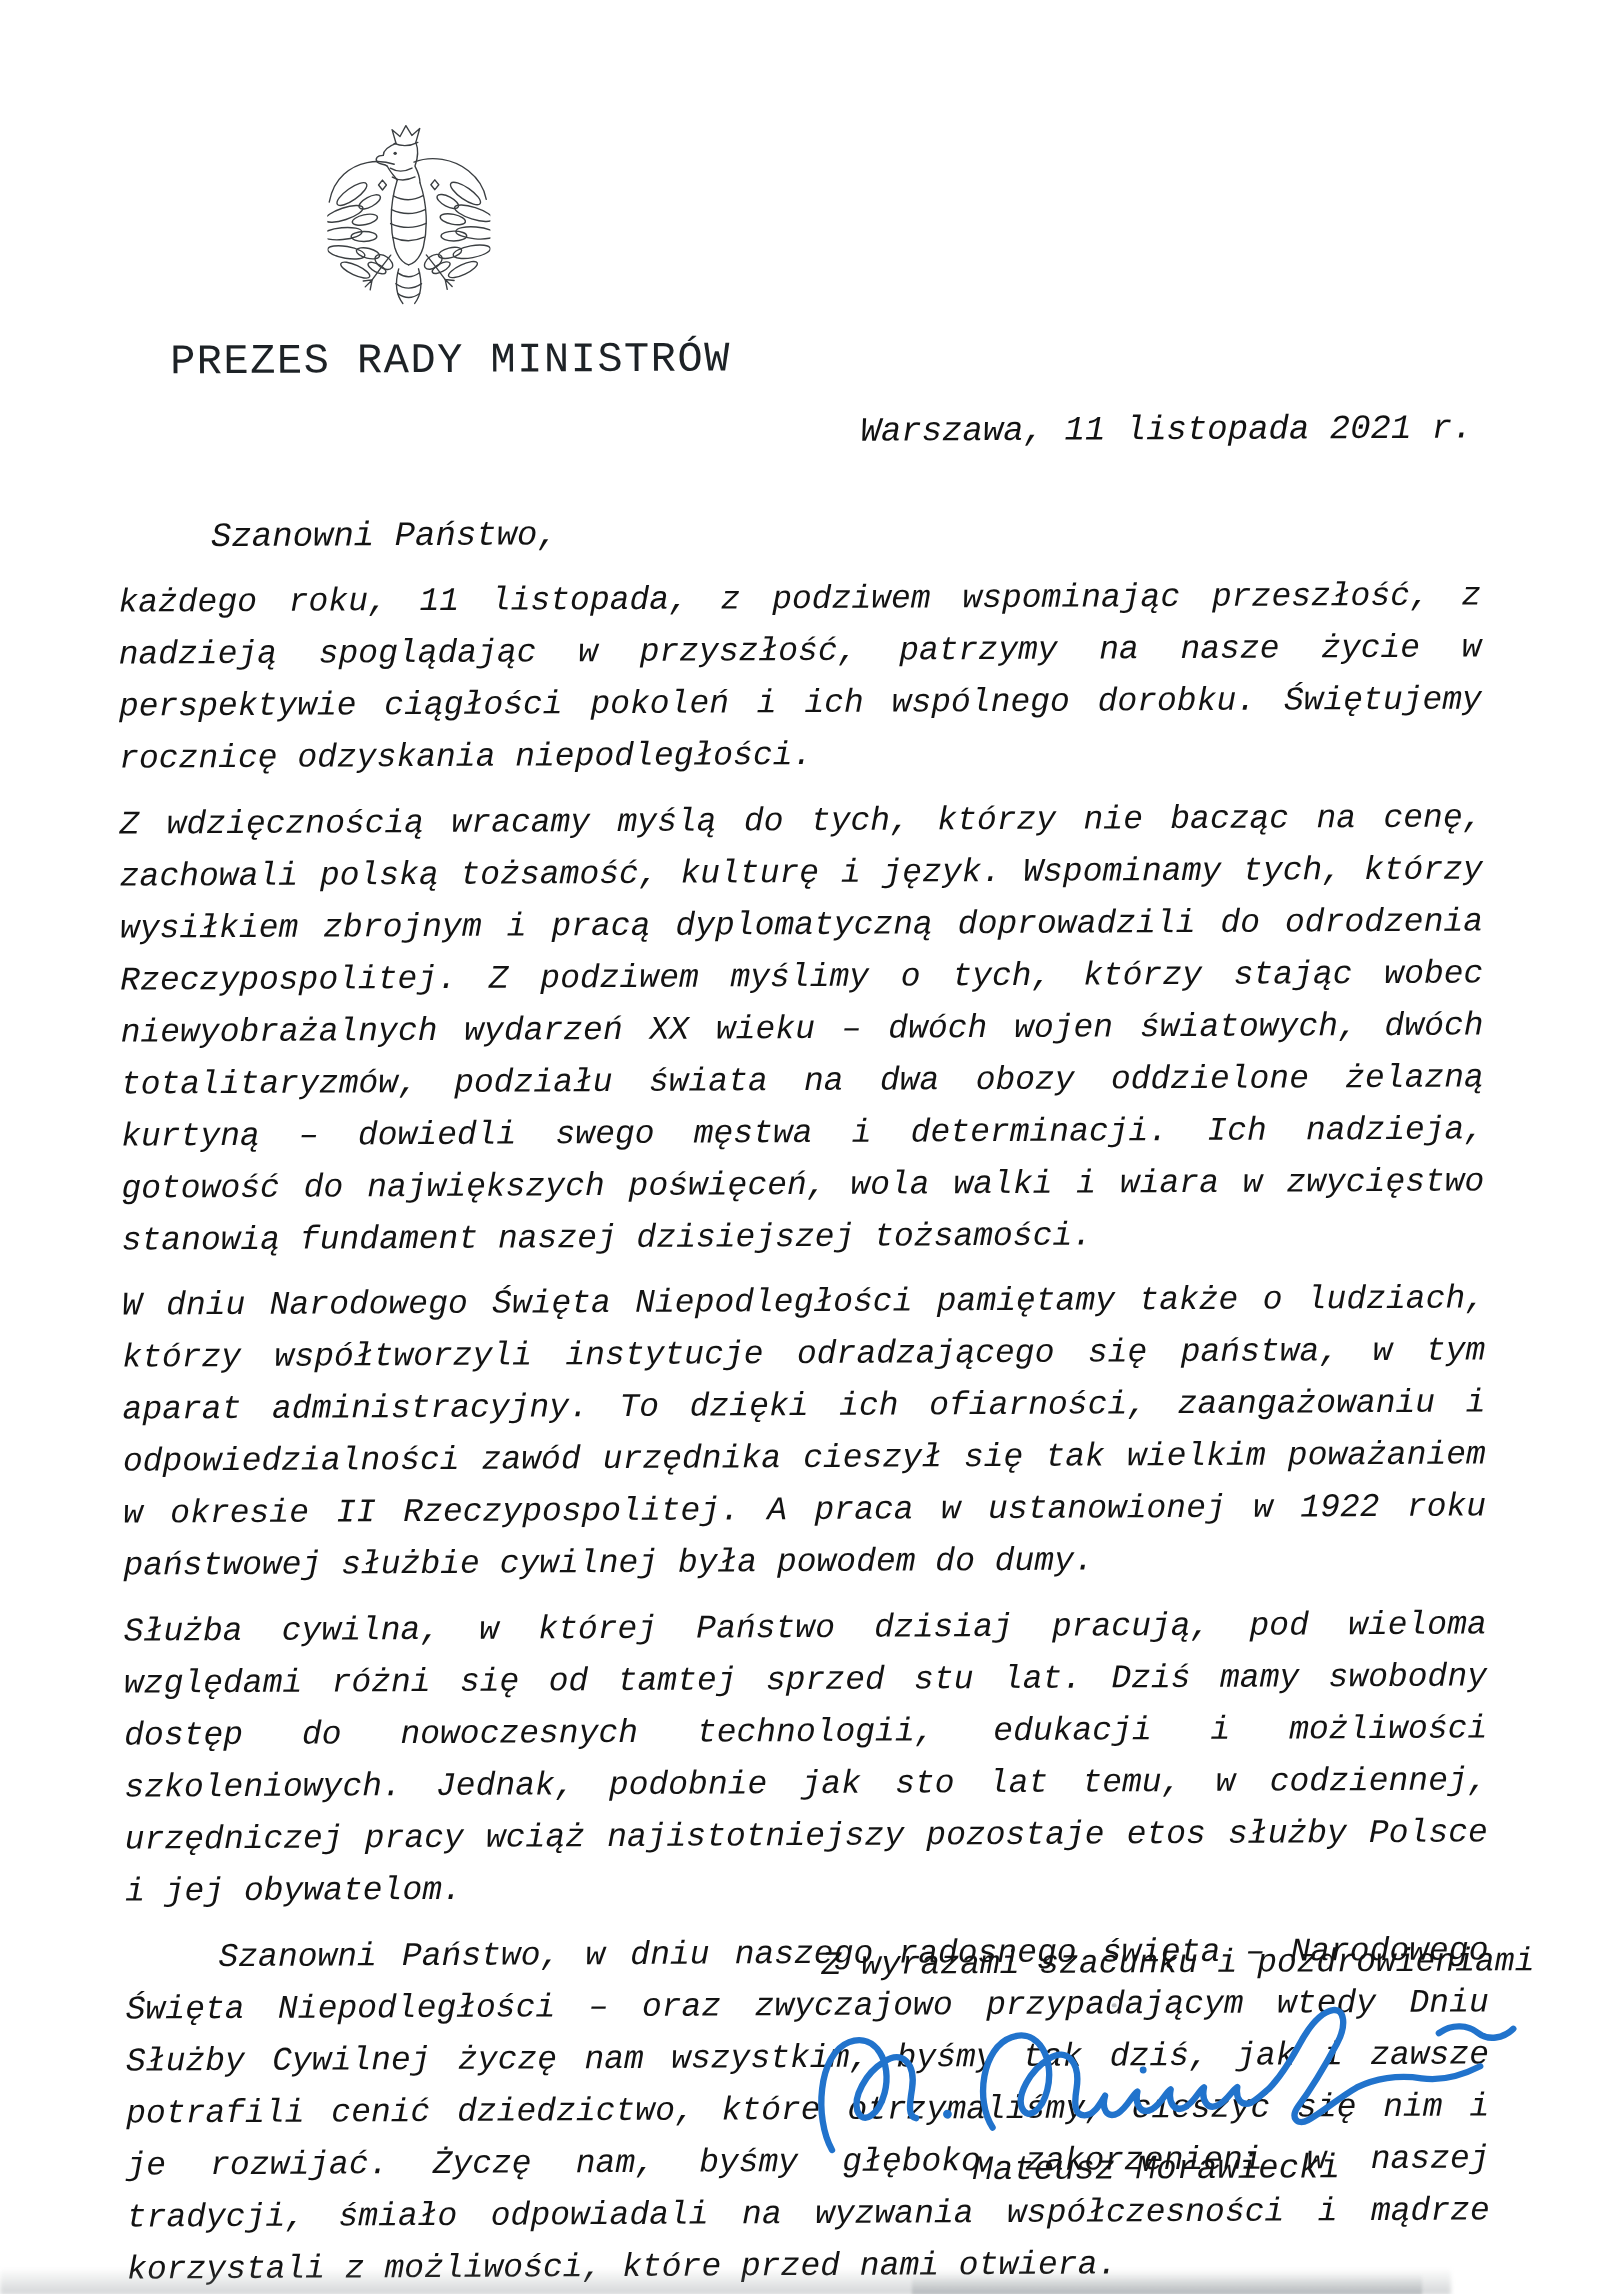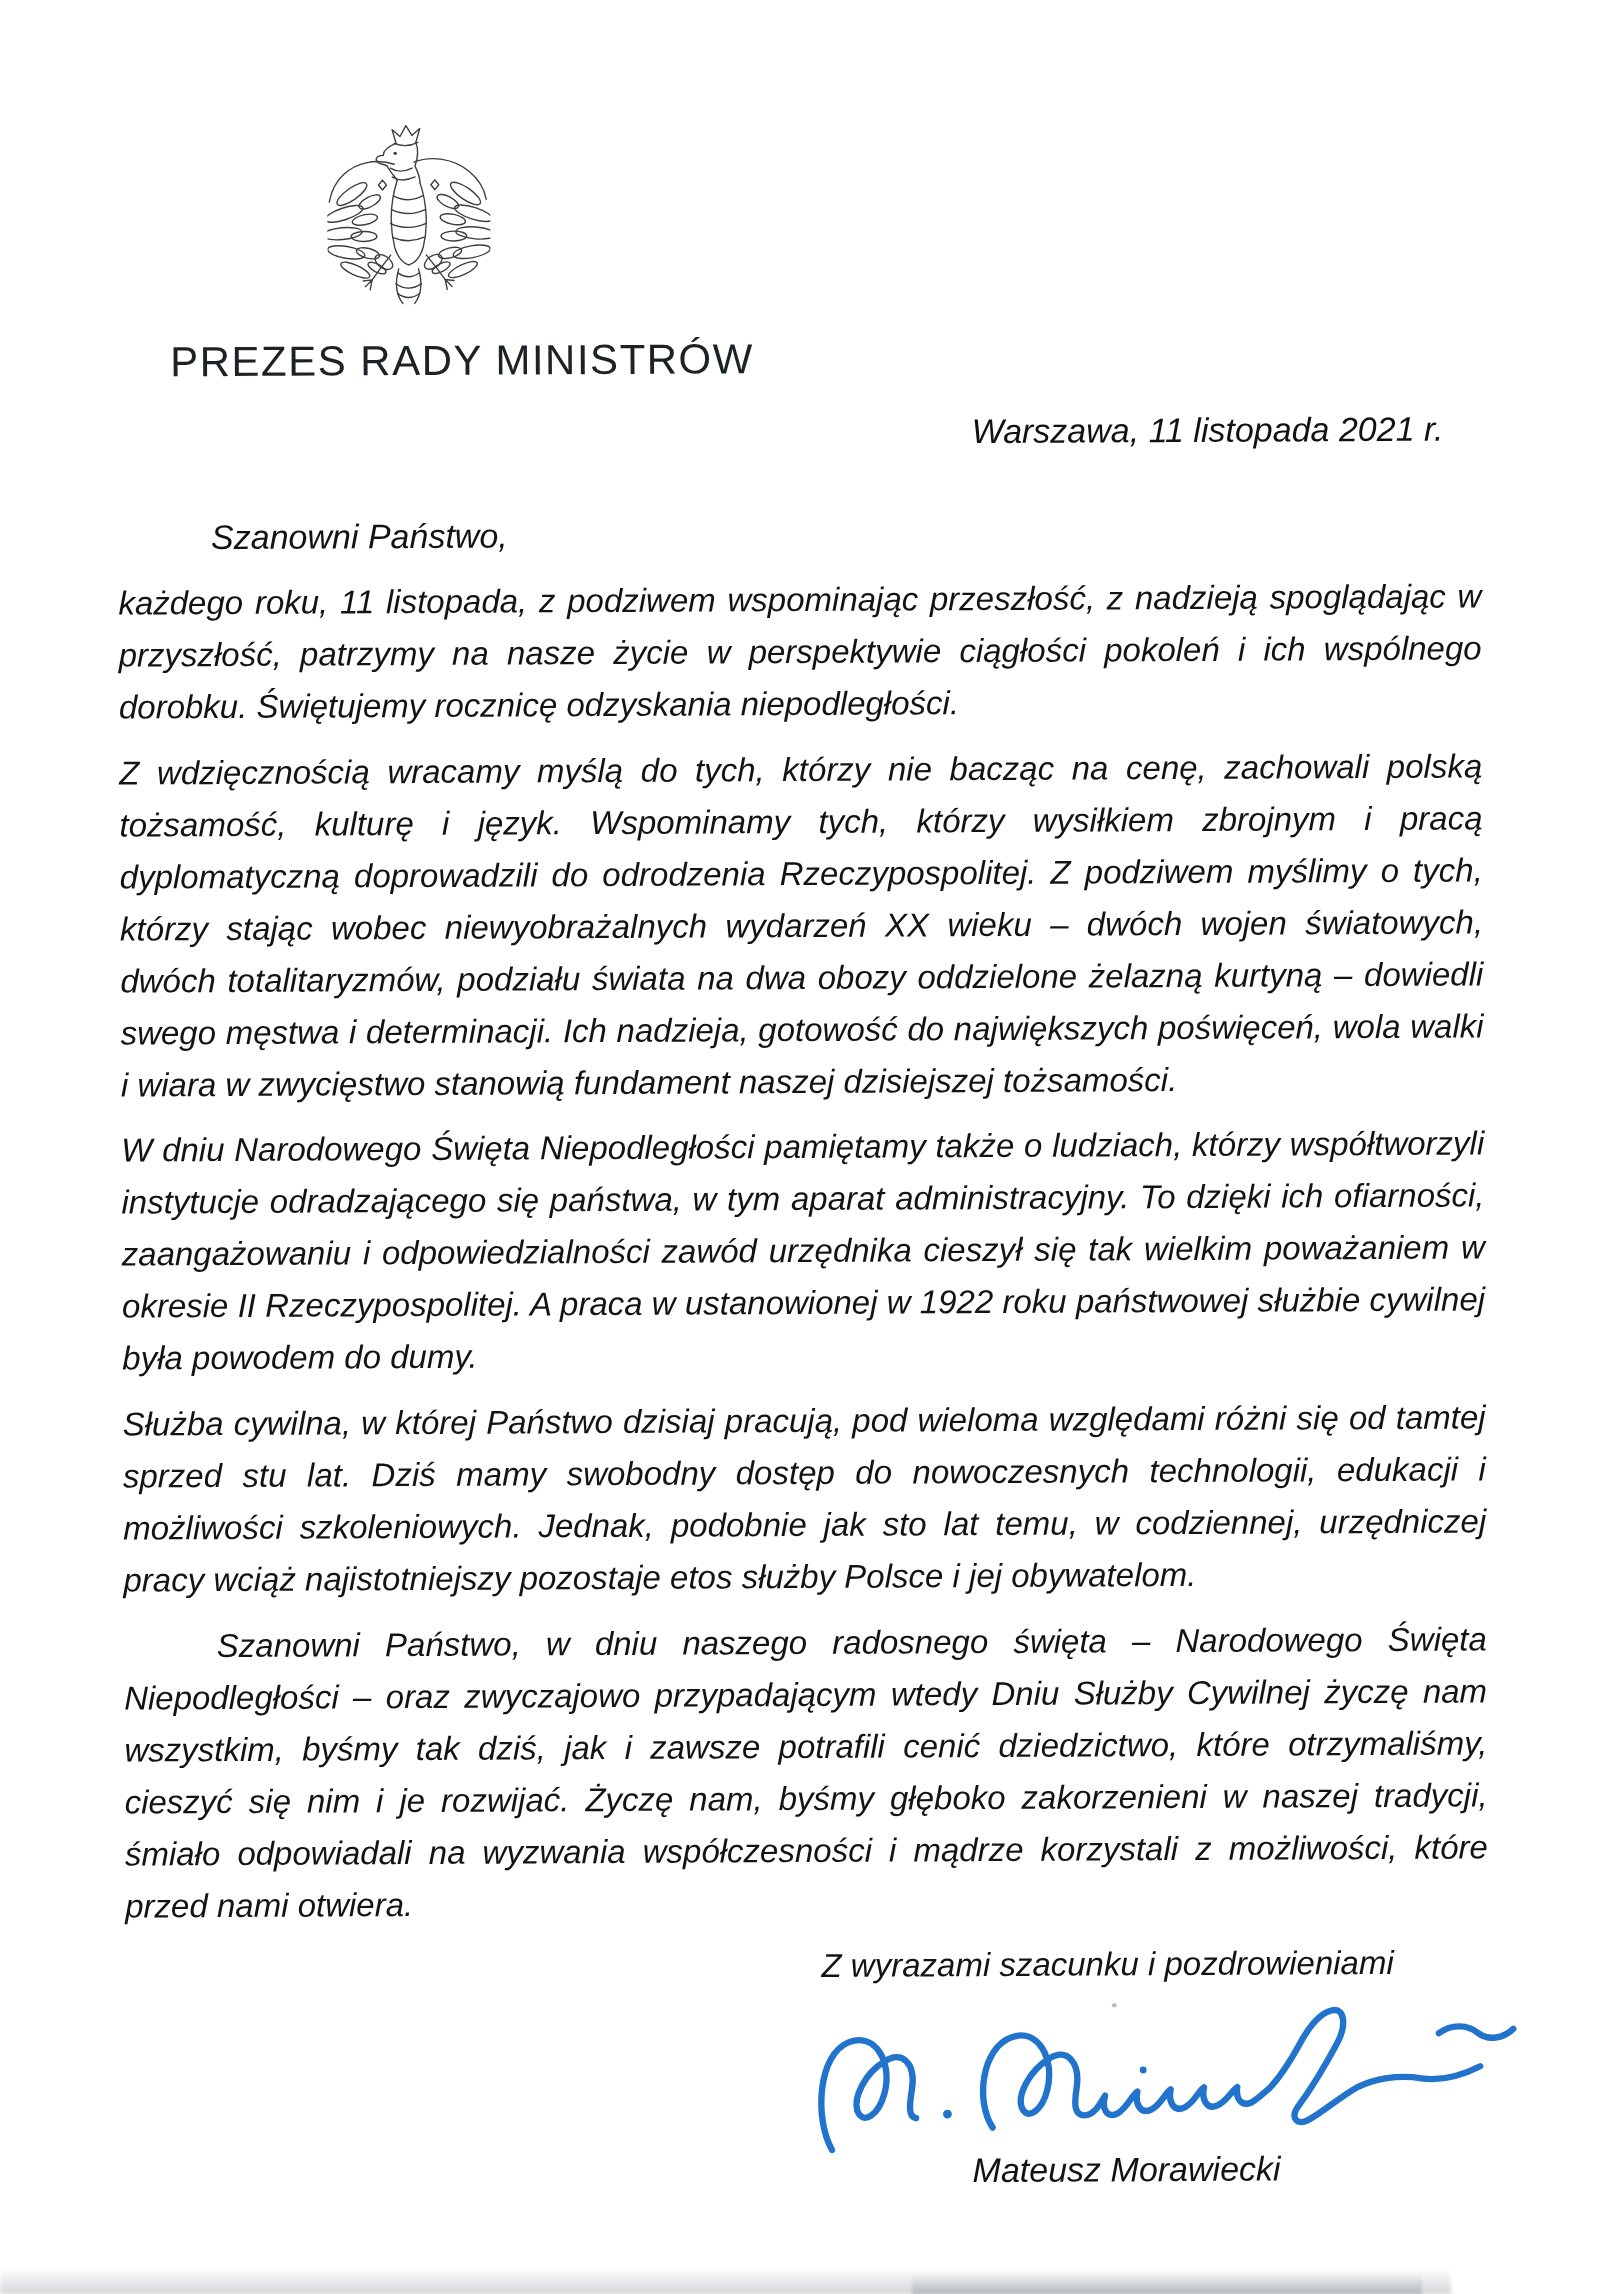--- a/index.html
+++ b/index.html
@@ -2,21 +2,21 @@
 <html><head>
 <meta charset="utf-8">
 <style>
   html, body { margin:0; padding:0; background:#ffffff; }
   .page {
     position: relative;
     width: 1598px;
     height: 2295px;
     background: #ffffff;
     overflow: hidden;
-    font-family: Liberation Sans, sans-serif;
+    font-family: Liberation Mono, monospace;
     color: #131313;
   }
   .scan-tilt {
     position:absolute; inset:0;
     transform: rotate(-0.3deg);
     transform-origin: 50% 40%;
   }
   .emblem {
     position:absolute; left:331px; top:120px; width:163px; height:184px;
   }

